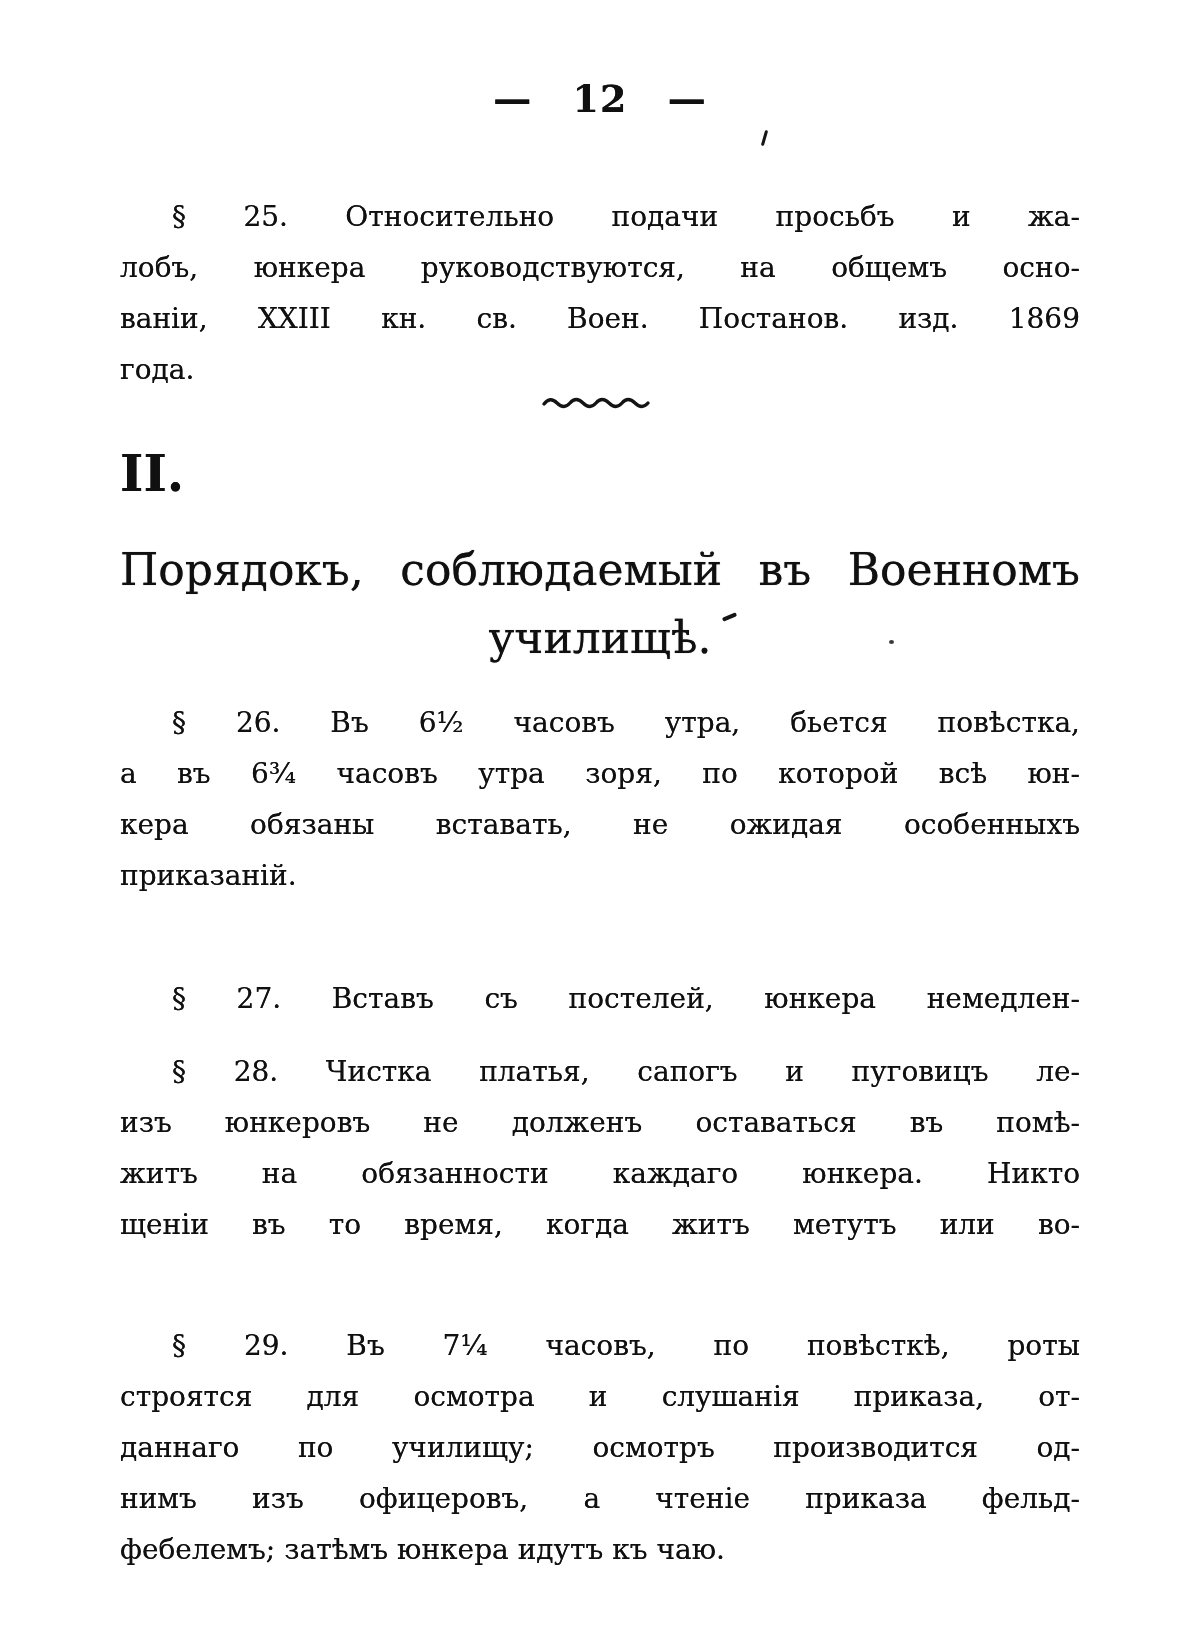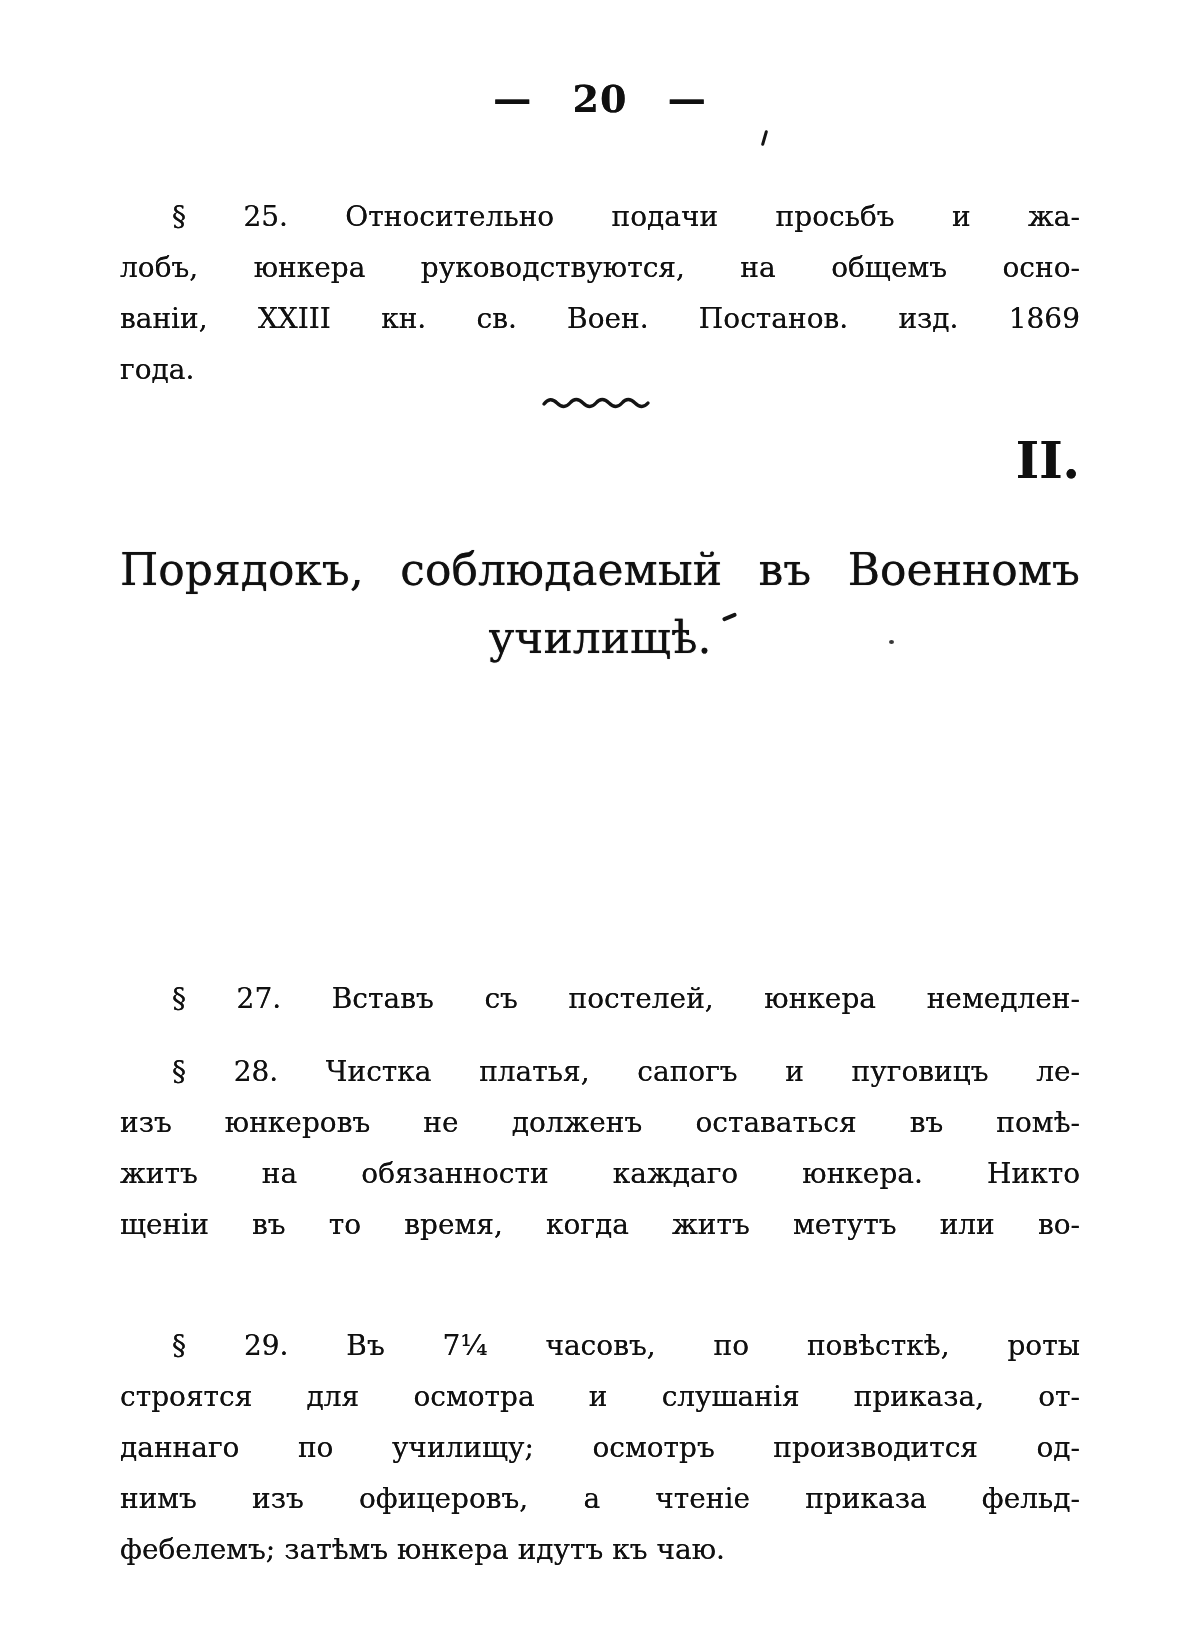--- a/index.html
+++ b/index.html
@@ -38,22 +38,22 @@
   .para .line.last { text-align-last: left; }
   
   .divider {
     position: absolute;
     top: 393px; left: 541px;
     width: 110px; height: 18px;
   }
   
   .section-number {
     position: absolute;
-    top: 431px; left: 120px; width: 960px;
-    text-align: right;
+    top: 444px; left: 120px; width: 960px;
+    text-align: left;
     font-size: 50px;
     font-weight: bold;
     text-shadow: 0 0 0.6px rgba(0,0,0,.8);
   }
   
   .section-title {
     position: absolute;
     top: 536px; left: 120px; width: 960px;
     font-size: 44px;
     font-weight: normal;
@@ -75,21 +75,21 @@
   .speck { position: absolute; background: #151515; }
   .speck.slash-1 { left: 763px; top: 130px; width: 3px; height: 16px; transform: rotate(16deg); border-radius: 2px; }
   .speck.tick-1  { left: 722px; top: 615px; width: 15px; height: 4px; transform: rotate(-22deg); border-radius: 2px; }
   .speck.dot-1   { left: 889px; top: 640px; width: 5px; height: 4px; border-radius: 50%; opacity: .85; }
 </style>
 </head>
 <body>
 
 <div class="page">
 
-  <div class="page-number">— 20 —</div>
+  <div class="page-number">— 12 —</div>
 
   <span class="speck slash-1"></span>
 
   <div class="para" style="top:191px">
       <div class="line indent">§ 25. Относительно подачи просьбъ и жа-</div>
       <div class="line">лобъ, юнкера руководствуются, на общемъ осно-</div>
       <div class="line">ваніи, XXIII кн. св. Воен. Постанов. изд. 1869</div>
       <div class="line last">года.</div>
     </div>
 
@@ -100,20 +100,26 @@
   <div class="section-number">II.</div>
 
   <div class="section-title">
     <div class="h-line-1">Порядокъ, соблюдаемый въ Военномъ</div>
     <div class="h-line-2">училищѣ.</div>
   </div>
 
   <span class="speck tick-1"></span>
   <span class="speck dot-1"></span>
 
+  <div class="para" style="top:697px">
+      <div class="line indent">§ 26. Въ 6¹⁄₂ часовъ утра, бьется повѣстка,</div>
+      <div class="line">а въ 6³⁄₄ часовъ утра зоря, по которой всѣ юн-</div>
+      <div class="line">кера обязаны вставать, не ожидая особенныхъ</div>
+      <div class="line last">приказаній.</div>
+    </div>
 
   <div class="para" style="top:973px">
       <div class="line indent">§ 27. Вставъ съ постелей, юнкера немедлен-</div>
     </div>
 
   <div class="para" style="top:1046px">
       <div class="line indent">§ 28. Чистка платья, сапогъ и пуговицъ ле-</div>
       <div class="line">изъ юнкеровъ не долженъ оставаться въ помѣ-</div>
       <div class="line">житъ на обязанности каждаго юнкера. Никто</div>
       <div class="line">щеніи въ то время, когда житъ метутъ или во-</div>

